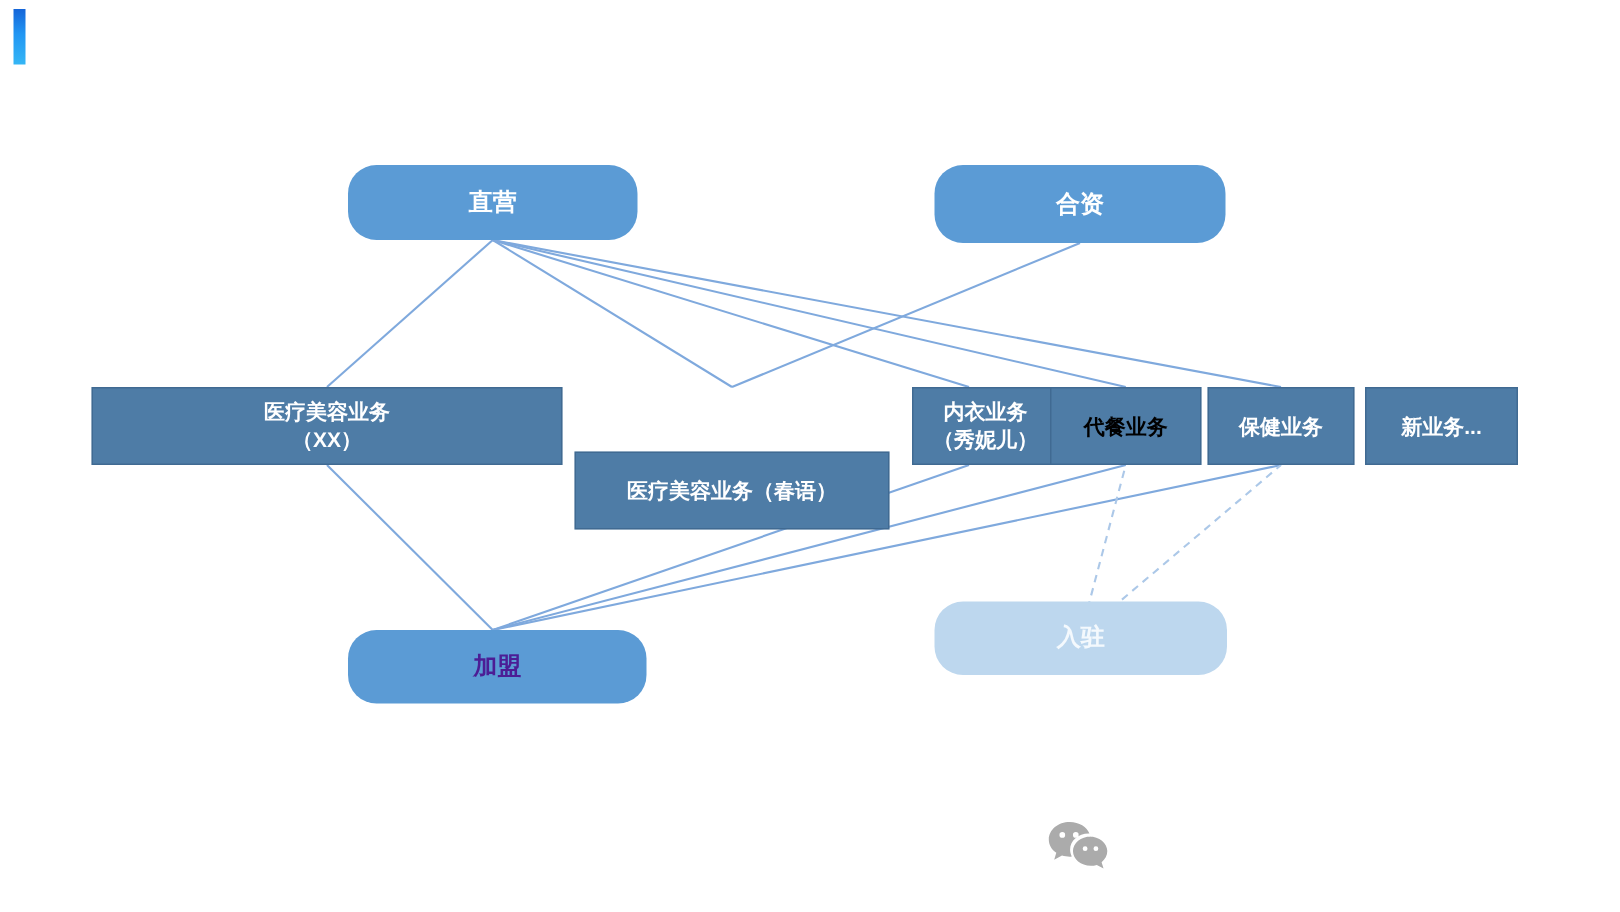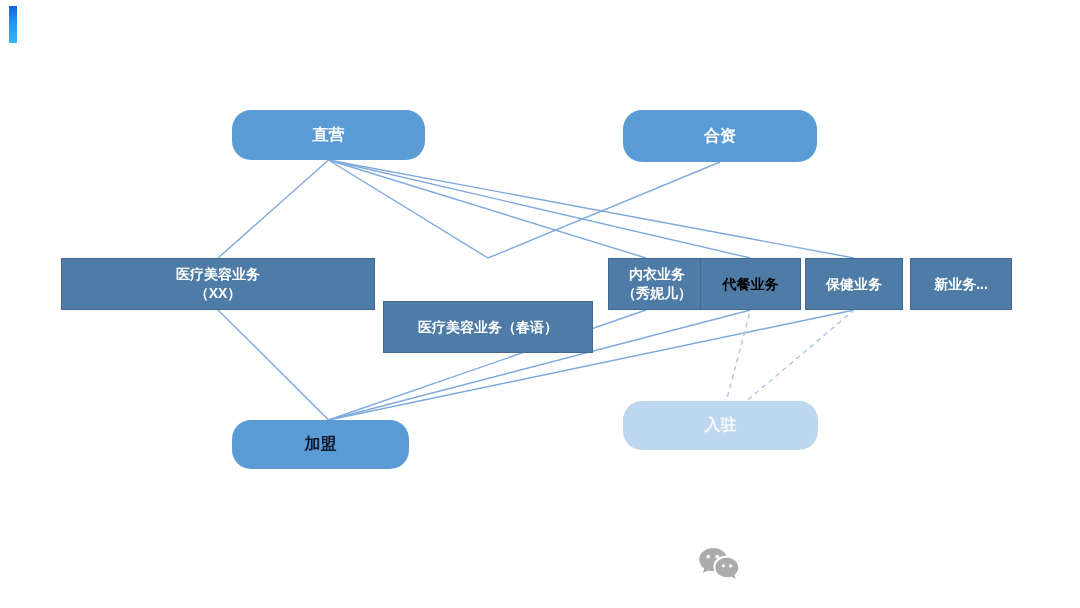--- a/index.html
+++ b/index.html
@@ -69,21 +69,21 @@
       <div class="node channel" style="left: 232px; top: 110px; width: 193px; height: 50px; background: rgb(91, 155, 213); color: rgb(255, 255, 255);"><span>直营</span></div>
       <div class="node channel" style="left: 623px; top: 110px; width: 194px; height: 52px; background: rgb(91, 155, 213); color: rgb(255, 255, 255); justify-content: center;"><span>合资</span></div>
       <div class="node business" style="left: 61px; top: 258px; width: 314px; height: 52px; background: rgb(78, 124, 166); color: rgb(255, 255, 255);"><span>医疗美容业务
 （XX）</span></div>
       <div class="node business" style="left: 383px; top: 273px; width: 210px; height: 52px; background: rgb(78, 124, 166); color: rgb(255, 255, 255); margin-top: 28px;"><span>医疗美容业务（春语）</span></div>
       <div class="node business" style="left: 608px; top: 258px; width: 98px; height: 52px; background: rgb(78, 124, 166); color: rgb(255, 255, 255);"><span>内衣业务
 （秀妮儿）</span></div>
       <div class="node business" style="left: 700px; top: 258px; width: 101px; height: 52px; background: rgb(78, 124, 166); color: #000000;"><span>代餐业务</span></div>
       <div class="node business" style="left: 805px; top: 258px; width: 98px; height: 52px; background: rgb(78, 124, 166); color: rgb(255, 255, 255);"><span>保健业务</span></div>
       <div class="node business" style="left: 910px; top: 258px; width: 102px; height: 52px; background: rgb(78, 124, 166); color: rgb(255, 255, 255);"><span>新业务...</span></div>
-      <div class="node channel" style="left: 232px; top: 420px; width: 177px; height: 49px; background: rgb(91, 155, 213); color: #0f172a; text-align: center;"><span>加盟</span></div>
+      <div class="node channel" style="left: 232px; top: 420px; width: 199px; height: 49px; background: rgb(91, 155, 213); color: #4c1d95; text-align: center;"><span>加盟</span></div>
       <div class="node channel" style="left: 623px; top: 401px; width: 195px; height: 49px; background: rgb(189, 215, 238); color: rgb(244, 249, 253); border: none;"><span>入驻</span></div>
     </div>
 
   <div class="watermark">
     <svg class="wm-icon" width="44" height="40" viewBox="0 0 44 40" aria-hidden="true">
       <g fill="#ababab">
         <path d="M16.2 3C8.4 3 2.2 8.2 2.2 14.6c0 3.6 1.9 6.8 5 8.9l-1.4 4.6 5.2-2.7c1.6.5 3.4.7 5.2.7.4 0 .9 0 1.3-.1-.7-1.4-1.1-3-1.1-4.6 0-5.9 5.5-10.7 12.3-10.7h.6C27.7 6.3 22.4 3 16.2 3z"></path>
         <path d="M30.2 12.6c-6.6 0-11.9 4.4-11.9 9.8 0 5.4 5.3 9.8 11.9 9.8 1.4 0 2.7-.2 4-.6l4.5 2.4-1.3-4.2c2.3-1.8 3.8-4.5 3.8-7.4 0-5.4-5.4-9.8-12-9.8z"></path>
       </g>
       <circle cx="11.2" cy="11.6" r="1.9" fill="#fff"></circle>

